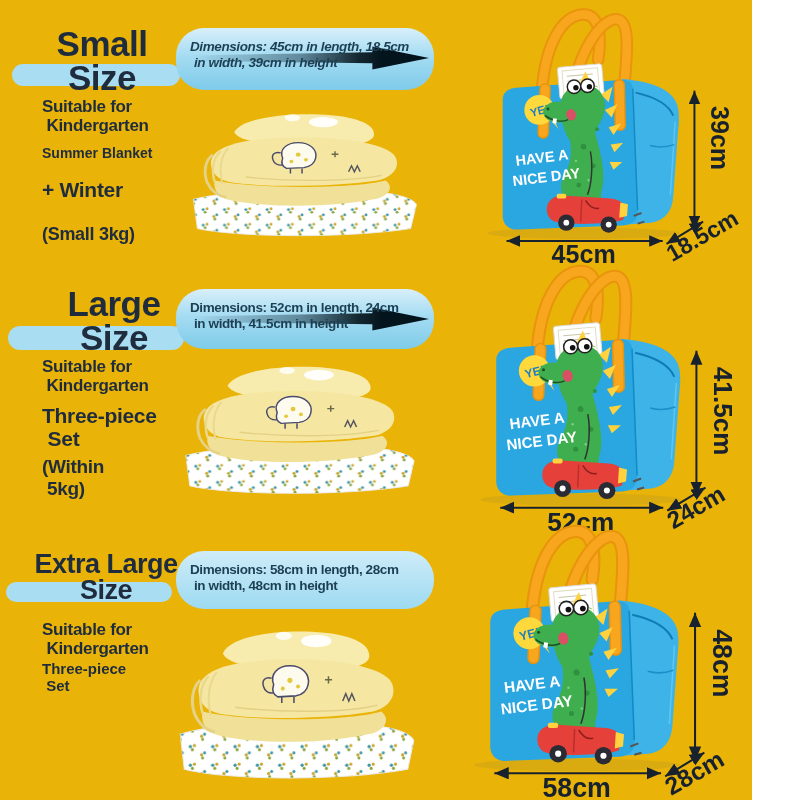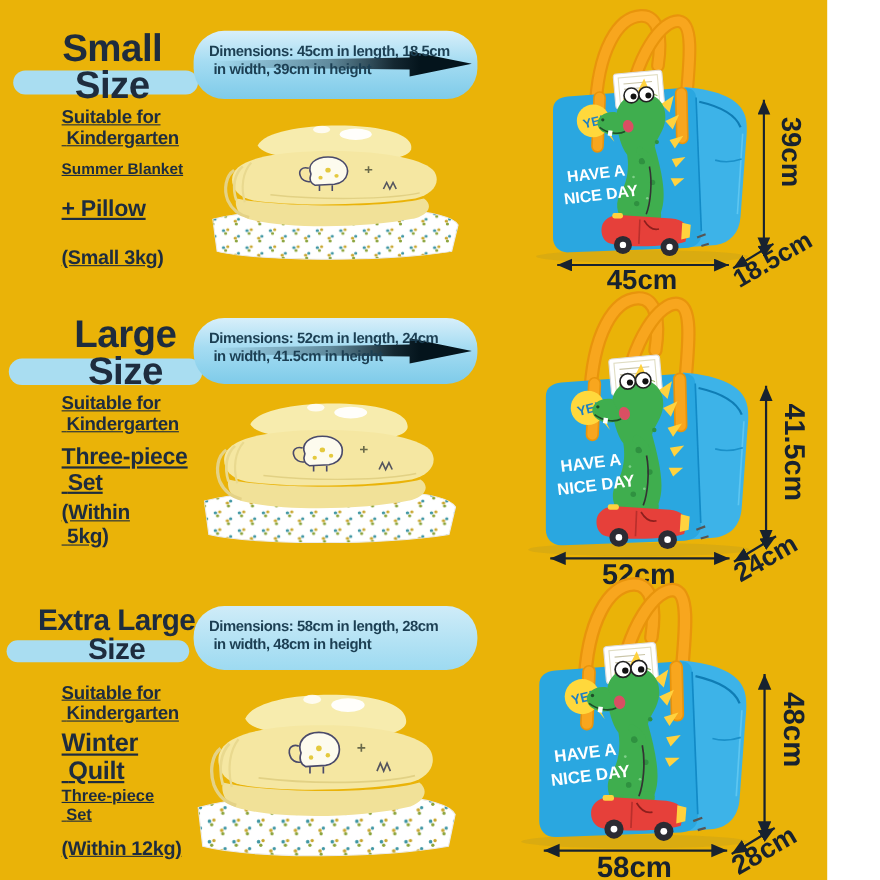--- a/index.html
+++ b/index.html
@@ -11,29 +11,29 @@
   .t1{left:22px;top:27px;width:160px;font-size:35px;}
   .t2{left:34px;top:287px;width:160px;font-size:35px;}
   .t3{left:14px;top:551px;width:184px;font-size:27px;}
   .size-highlight{position:absolute;background:#a9ddf1;border-radius:14px;z-index:1;}
   .h1{left:12px;top:64px;width:168px;height:22px;}
   .h2{left:8px;top:326px;width:176px;height:24px;}
   .h3{left:6px;top:582px;width:166px;height:20px;}
   .banner{position:absolute;left:176px;width:258px;border-radius:28px;z-index:2;
           background:linear-gradient(180deg,#d8effa 0%,#a5dcf2 45%,#7ecbe9 100%);}
   .banner-plain{background:linear-gradient(180deg,#cfecf8 0%,#b3e2f4 55%,#9ddaf1 100%);}
-  .b1{top:28px;height:62px;} .b2{top:289px;height:60px;} .b3{top:551px;height:58px;}
+  .b1{top:28px;height:62px;font-style:italic;} .b2{top:289px;height:60px;} .b3{top:551px;height:58px;}
   .banner .arrow{position:absolute;right:5px;top:17px;width:236px;height:26px;z-index:1;
      background:linear-gradient(90deg,rgba(16,42,56,0) 0%,rgba(16,42,56,.45) 45%,rgba(5,20,28,.9) 70%,#04141c 80%);
      clip-path:polygon(0 40%,76% 28%,76% 6%,100% 50%,76% 94%,76% 70%,0 62%);}
   .banner .txt{position:relative;z-index:2;padding:11px 6px 0 14px;font-size:13.5px;
      line-height:1.22;color:#1c3f53;letter-spacing:-.4px;}
   .banner .txt div{white-space:nowrap;}
   .banner .txt .l2{padding-left:4px;}
-  .info{position:absolute;left:56px;width:162px;z-index:2;text-decoration:underline;}
+  .info{position:absolute;left:42px;width:162px;z-index:2;}
   .i1{top:97px;} .i2{top:357px;} .i3{top:620px;}
   .suitable{font-size:17px;line-height:1.12;white-space:pre-wrap;letter-spacing:-.3px;}
   .detail-sm{font-size:14px;line-height:1.15;white-space:pre-wrap;}
   .detail-lg{font-size:21px;line-height:1.08;white-space:pre-wrap;letter-spacing:-.3px;}
   .weight{font-size:18px;line-height:1.12;white-space:pre-wrap;letter-spacing:-.3px;}
   svg{position:absolute;}
   .bl1{left:178px;top:98px;width:252px;height:146px;}
   .bl2{left:170px;top:350px;width:258px;height:152px;}
   .bl3{left:164px;top:612px;width:264px;height:176px;}
   .bg1{left:468px;top:2px;width:318px;height:264px;}
@@ -55,21 +55,21 @@
     <div class="arrow"></div>
     <div class="txt">
       <div>Dimensions: 45cm in length, 18.5cm</div>
       <div class="l2">in width, 39cm in height</div>
     </div>
   </div>
   <div class="info i1">
     <div class="suitable">Suitable for
  Kindergarten</div>
     <div class="detail-sm" style="margin-top:10px">Summer Blanket</div>
-    <div class="detail-lg" style="margin-top:18px">+ Pillow</div>
+    <div class="detail-lg" style="margin-top:18px">+ Winter</div>
     <div class="weight" style="margin-top:22px">(Small 3kg)</div>
   </div>
 
   <svg class="bl1" viewBox="0 0 260 170" preserveAspectRatio="none">
     <defs>
       <pattern id="sp1" width="22" height="18" patternUnits="userSpaceOnUse">
         <circle cx="4" cy="4" r="1.6" fill="#3f96a3"></circle>
           <circle cx="8" cy="3" r="1.5" fill="#c8a62e"></circle>
         <circle cx="6" cy="7" r="1.5" fill="#8aa33a"></circle>
           <circle cx="15" cy="12" r="1.6" fill="#c8a62e"></circle>
@@ -348,25 +348,22 @@
   </div>
   <div class="banner banner-plain b3">
     <div class="txt">
       <div>Dimensions: 58cm in length, 28cm</div>
       <div class="l2">in width, 48cm in height</div>
     </div>
   </div>
   <div class="info i3">
     <div class="suitable">Suitable for
  Kindergarten</div>
-    <div class="detail-lg" style="margin-top:5px;font-size:23px">Winter
- Quilt</div>
     <div class="detail-sm" style="margin-top:2px;font-size:15px">Three-piece
  Set</div>
-    <div class="weight" style="margin-top:12px">(Within 12kg)</div>
   </div>
 
   <svg class="bl3" viewBox="0 0 260 170" preserveAspectRatio="none">
     <defs>
       <pattern id="sp3" width="22" height="18" patternUnits="userSpaceOnUse">
         <circle cx="4" cy="4" r="1.6" fill="#3f96a3"></circle>
           <circle cx="8" cy="3" r="1.5" fill="#c8a62e"></circle>
         <circle cx="6" cy="7" r="1.5" fill="#8aa33a"></circle>
           <circle cx="15" cy="12" r="1.6" fill="#c8a62e"></circle>
         <circle cx="18" cy="10" r="1.5" fill="#3f96a3"></circle>

